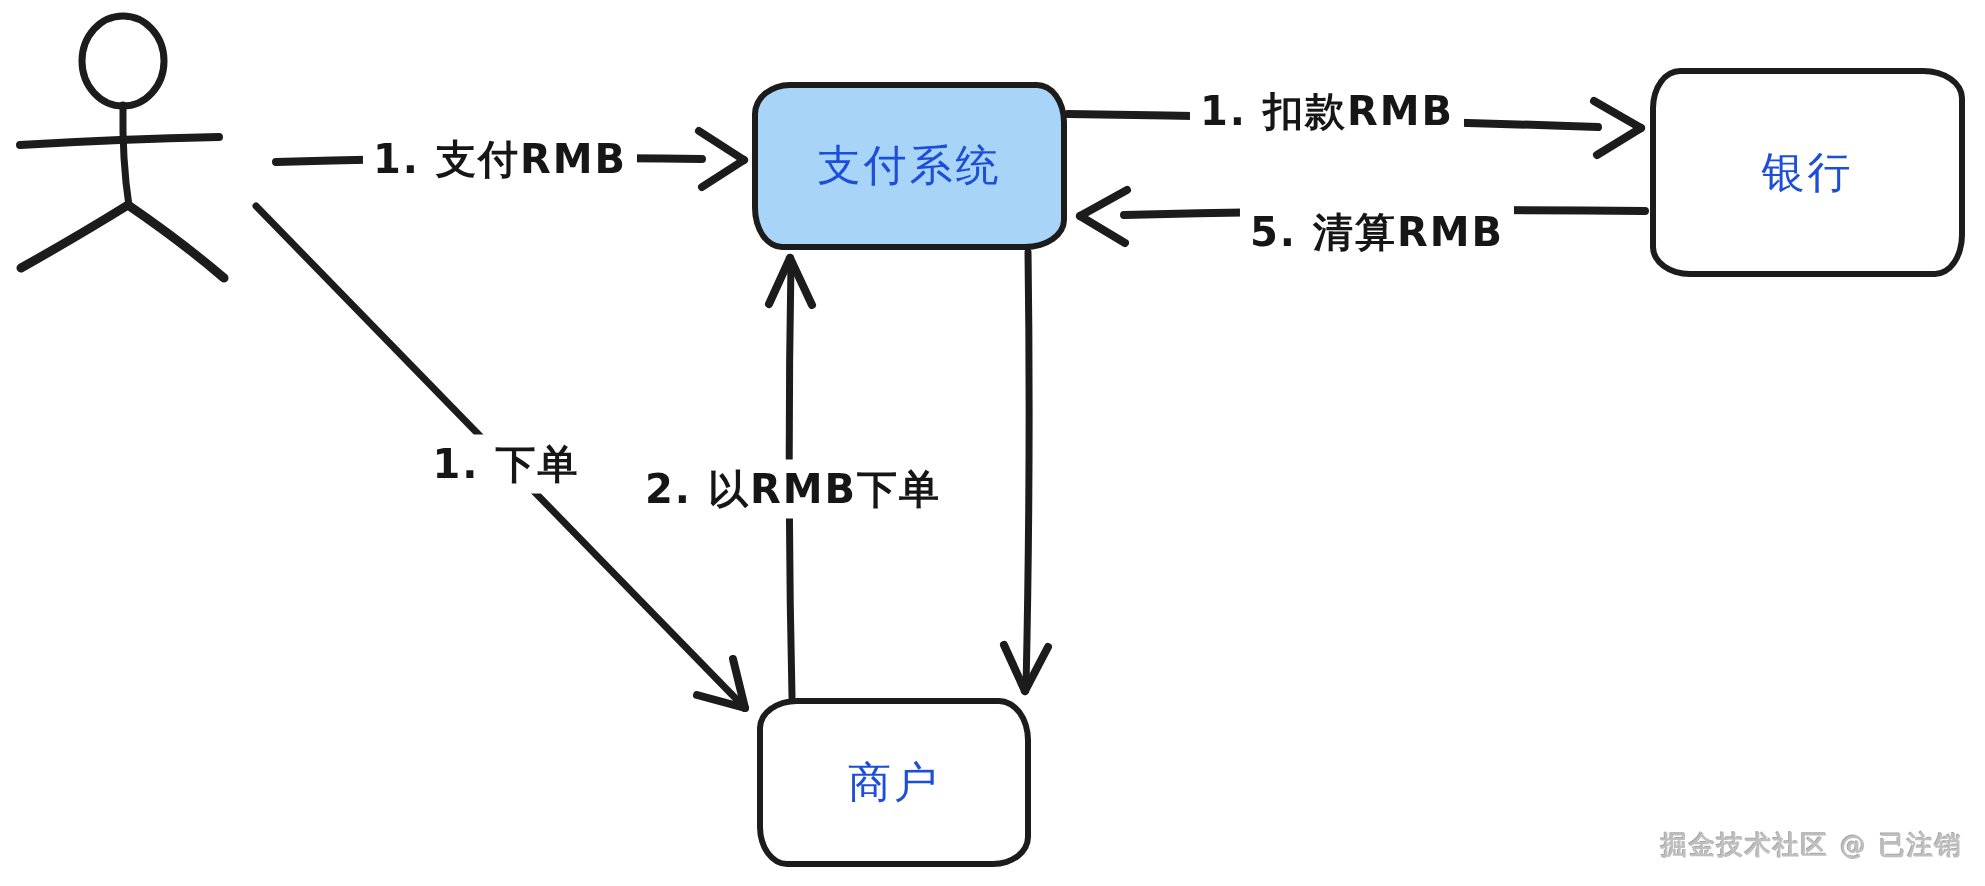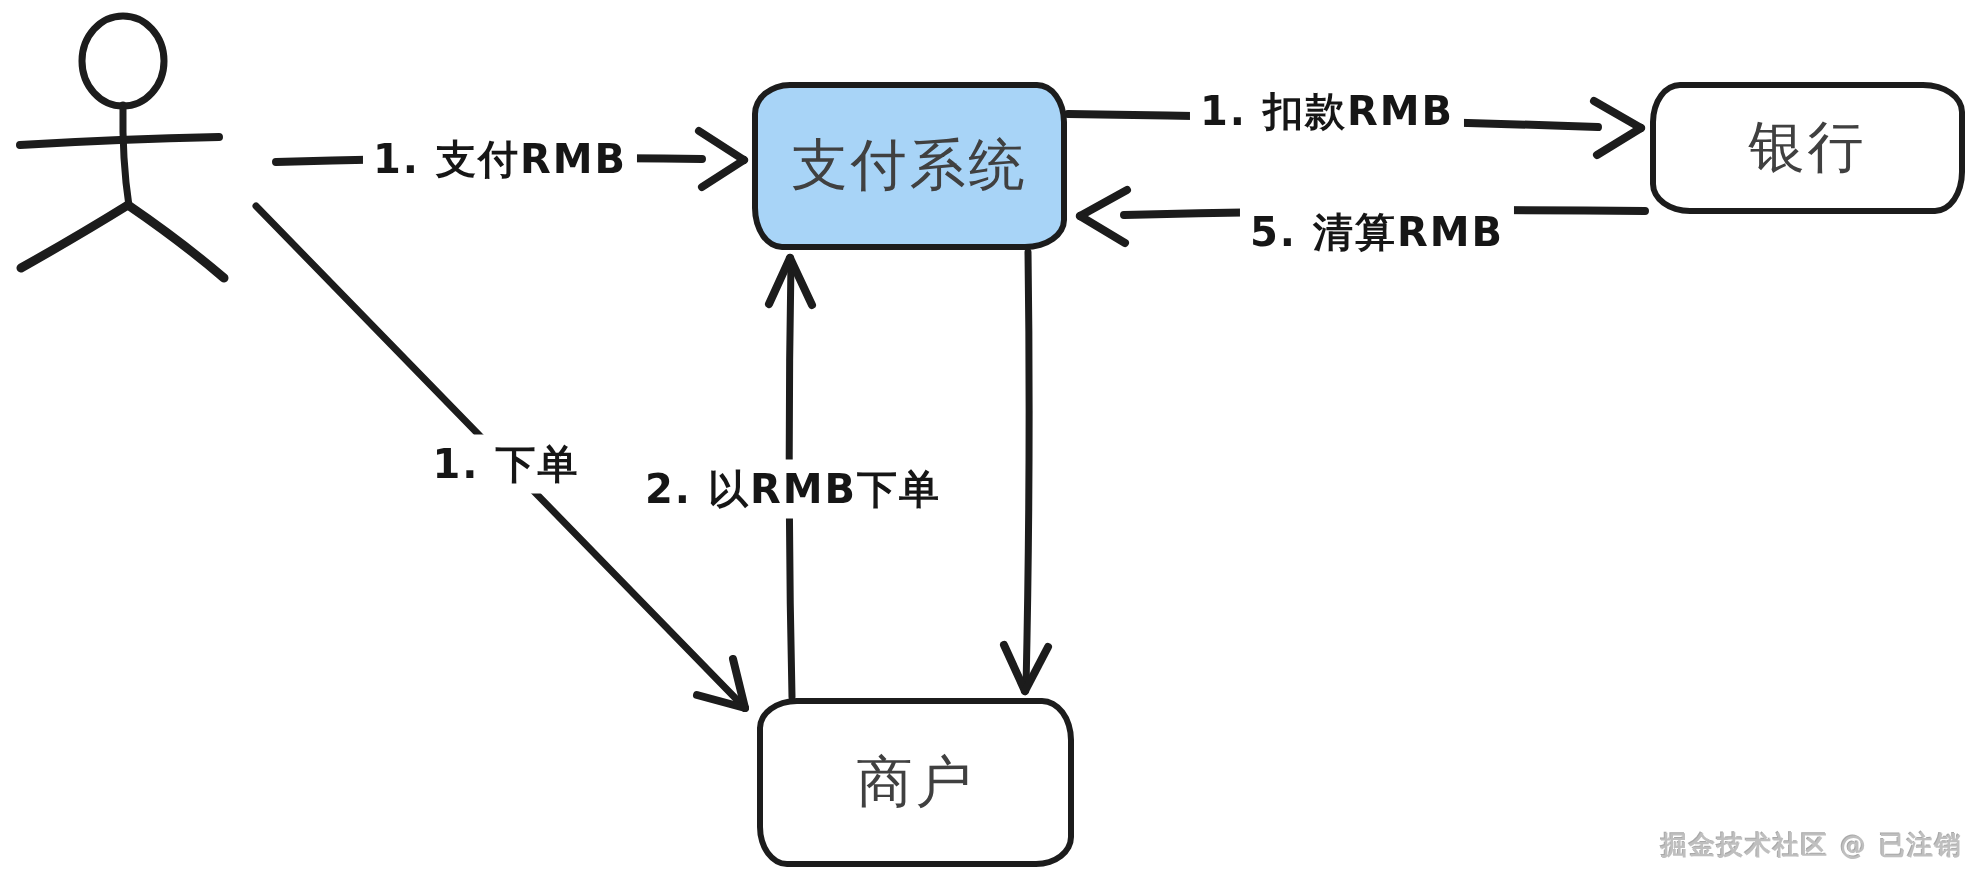--- a/index.html
+++ b/index.html
@@ -4,28 +4,28 @@
 <style>
   html,body{margin:0;padding:0;background:#ffffff;}
   .canvas{
     position:relative;width:1985px;height:886px;background:#ffffff;
     font-family:"DejaVu Sans","Liberation Sans",sans-serif;overflow:hidden;
   }
   .diagram-svg{position:absolute;left:0;top:0;width:1985px;height:886px;}
   .node{
     position:absolute;display:flex;align-items:center;justify-content:center;
     border:6px solid #1c1c1c;background:#ffffff;box-sizing:border-box;
-    font-size:56px;font-weight:500;color:#404040;letter-spacing:3px;
+    font-size:43px;font-weight:500;color:#1d4ed8;letter-spacing:3px;
   }
   .node.r1{border-radius:38px 30px 42px 30px / 32px 40px 30px 42px;}
   .node.r2{border-radius:30px 42px 30px 40px / 40px 30px 42px 30px;}
   .node.r3{border-radius:40px 32px 38px 30px / 30px 42px 30px 40px;}
   .node-payment{left:752px;top:82px;width:315px;height:168px;background:#a8d4f7;}
-  .node-bank{left:1650px;top:82px;width:315px;height:132px;}
-  .node-merchant{left:757px;top:698px;width:317px;height:169px;}
+  .node-bank{left:1650px;top:68px;width:315px;height:209px;}
+  .node-merchant{left:757px;top:698px;width:274px;height:169px;}
   .edge-label{
     position:absolute;transform:translate(-50%,-50%);
     background:#ffffff;padding:2px 10px;white-space:nowrap;
     font-size:40px;font-weight:700;color:#161616;letter-spacing:2px;
   }
   .lbl-1{left:506px;top:464px;}
   .lbl-2{left:793px;top:489px;}
   .lbl-3{left:500px;top:159px;}
   .lbl-4{left:1327px;top:111px;}
   .lbl-5{left:1377px;top:216px;margin-top:16px;}

